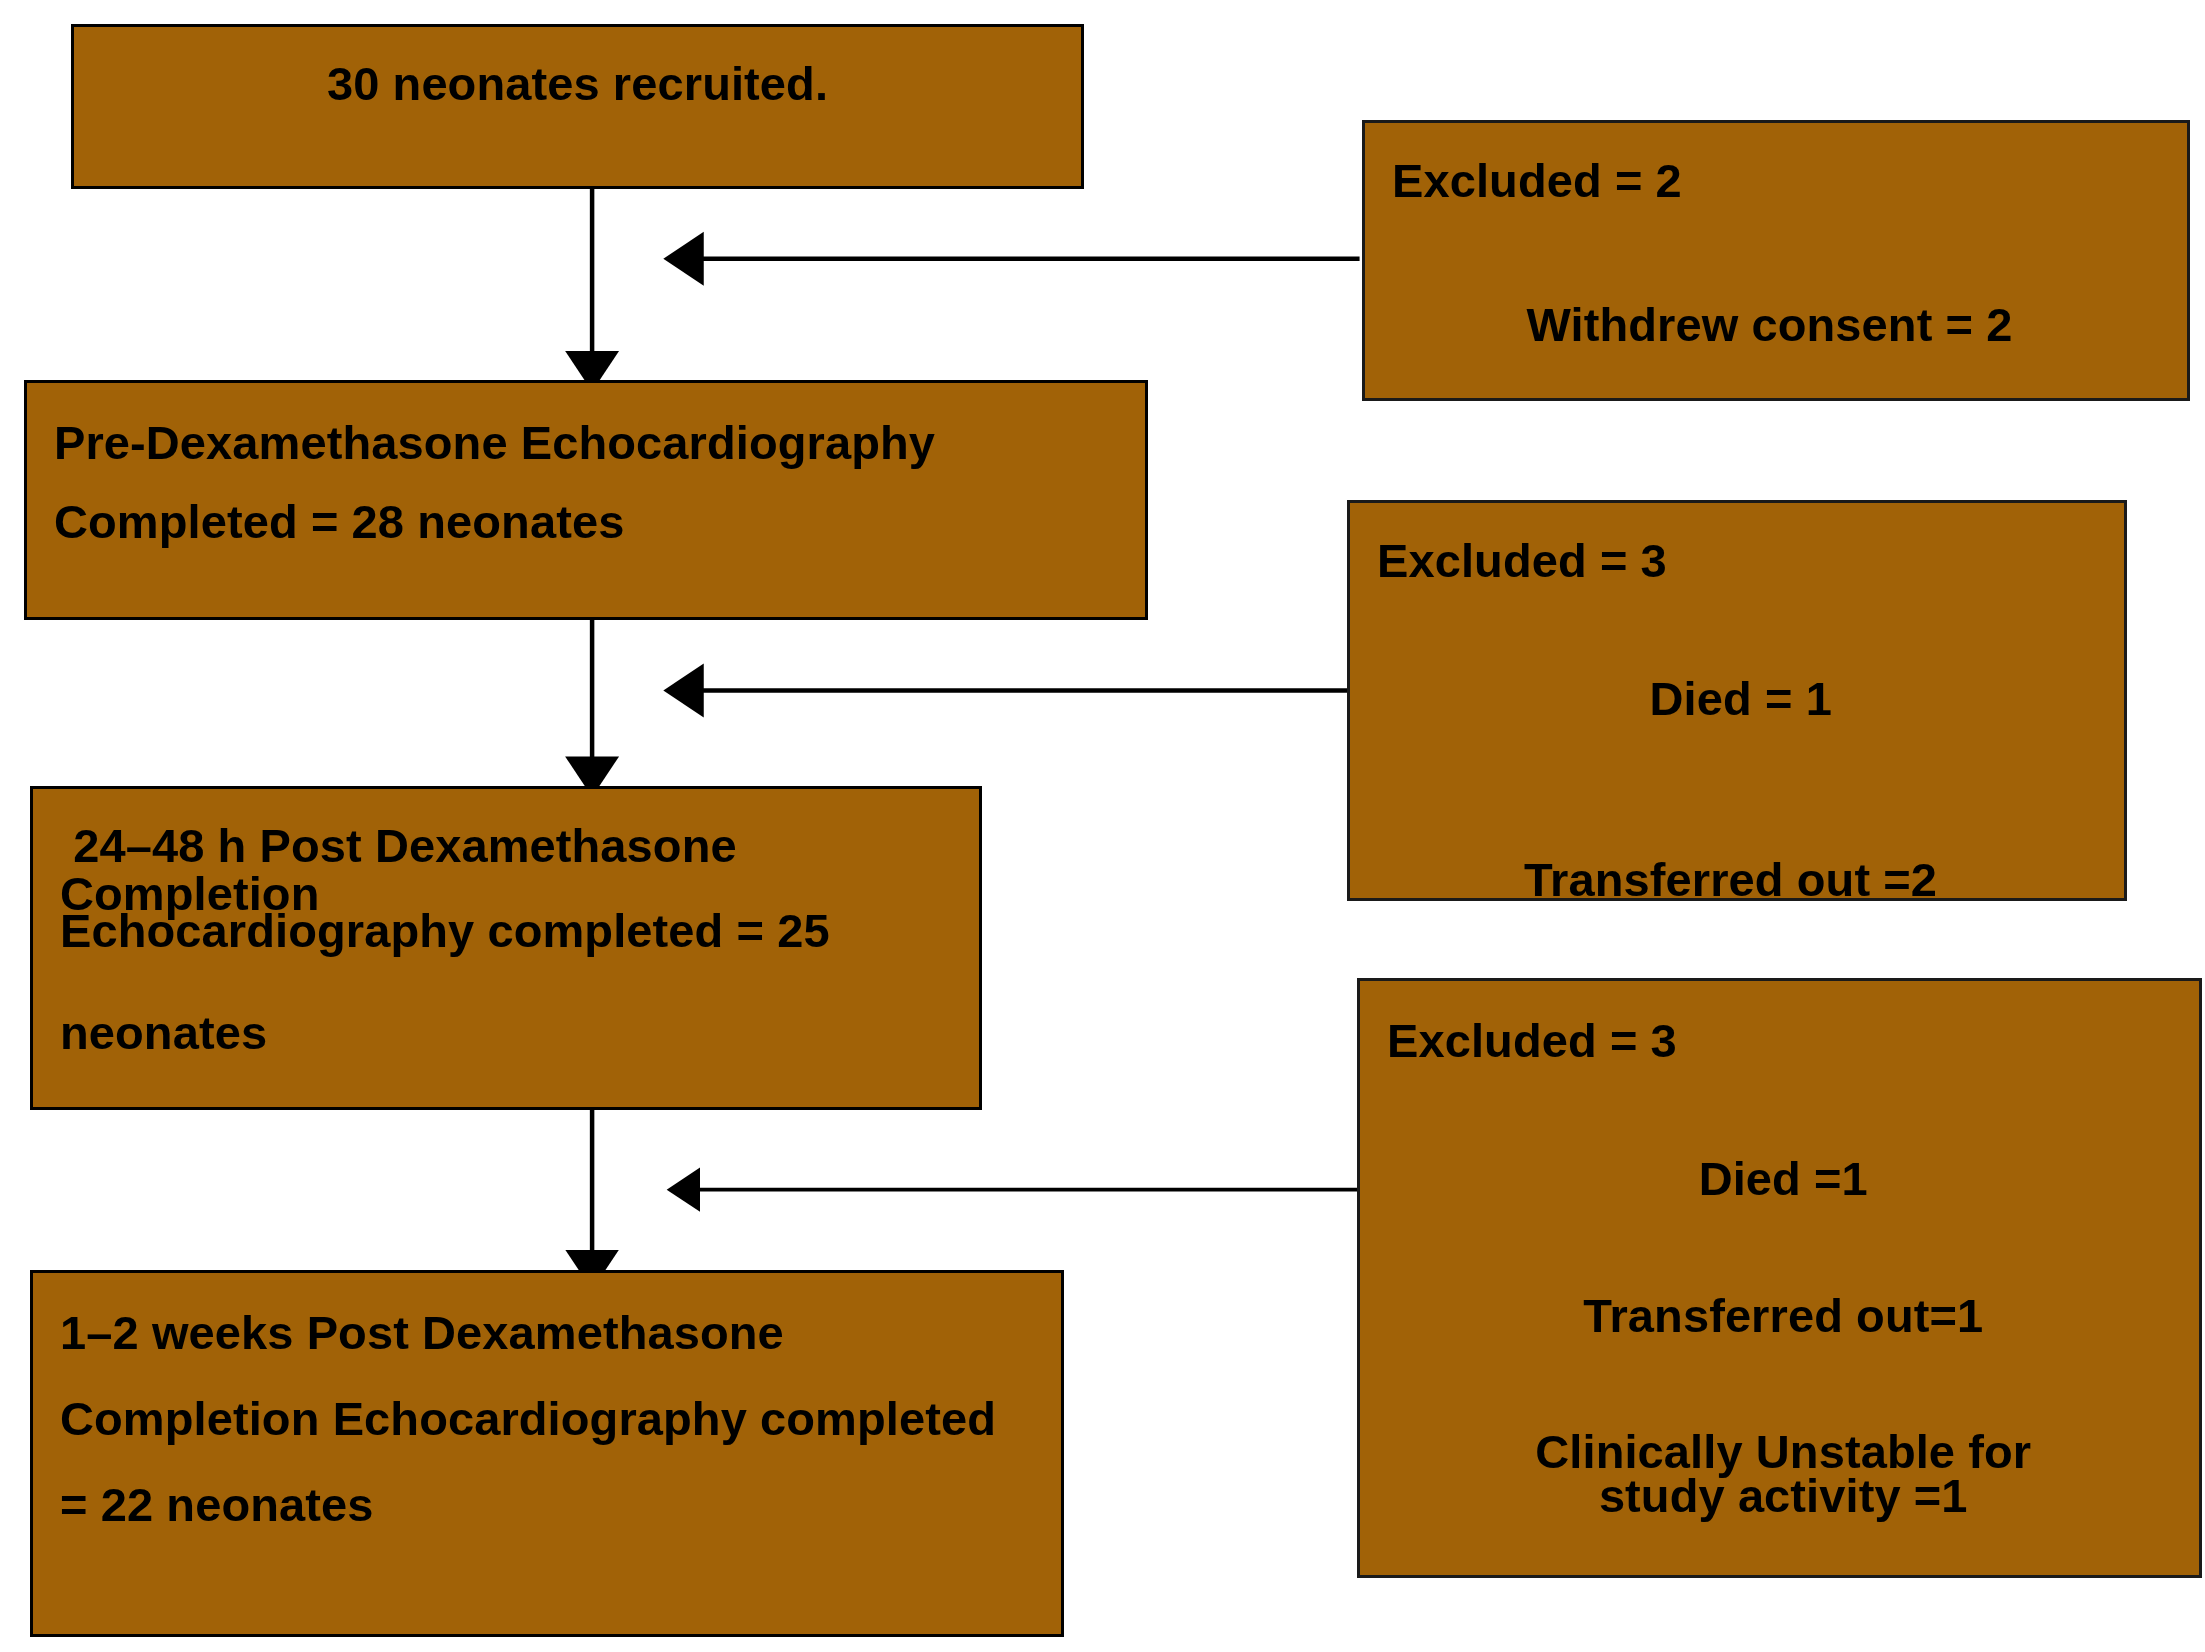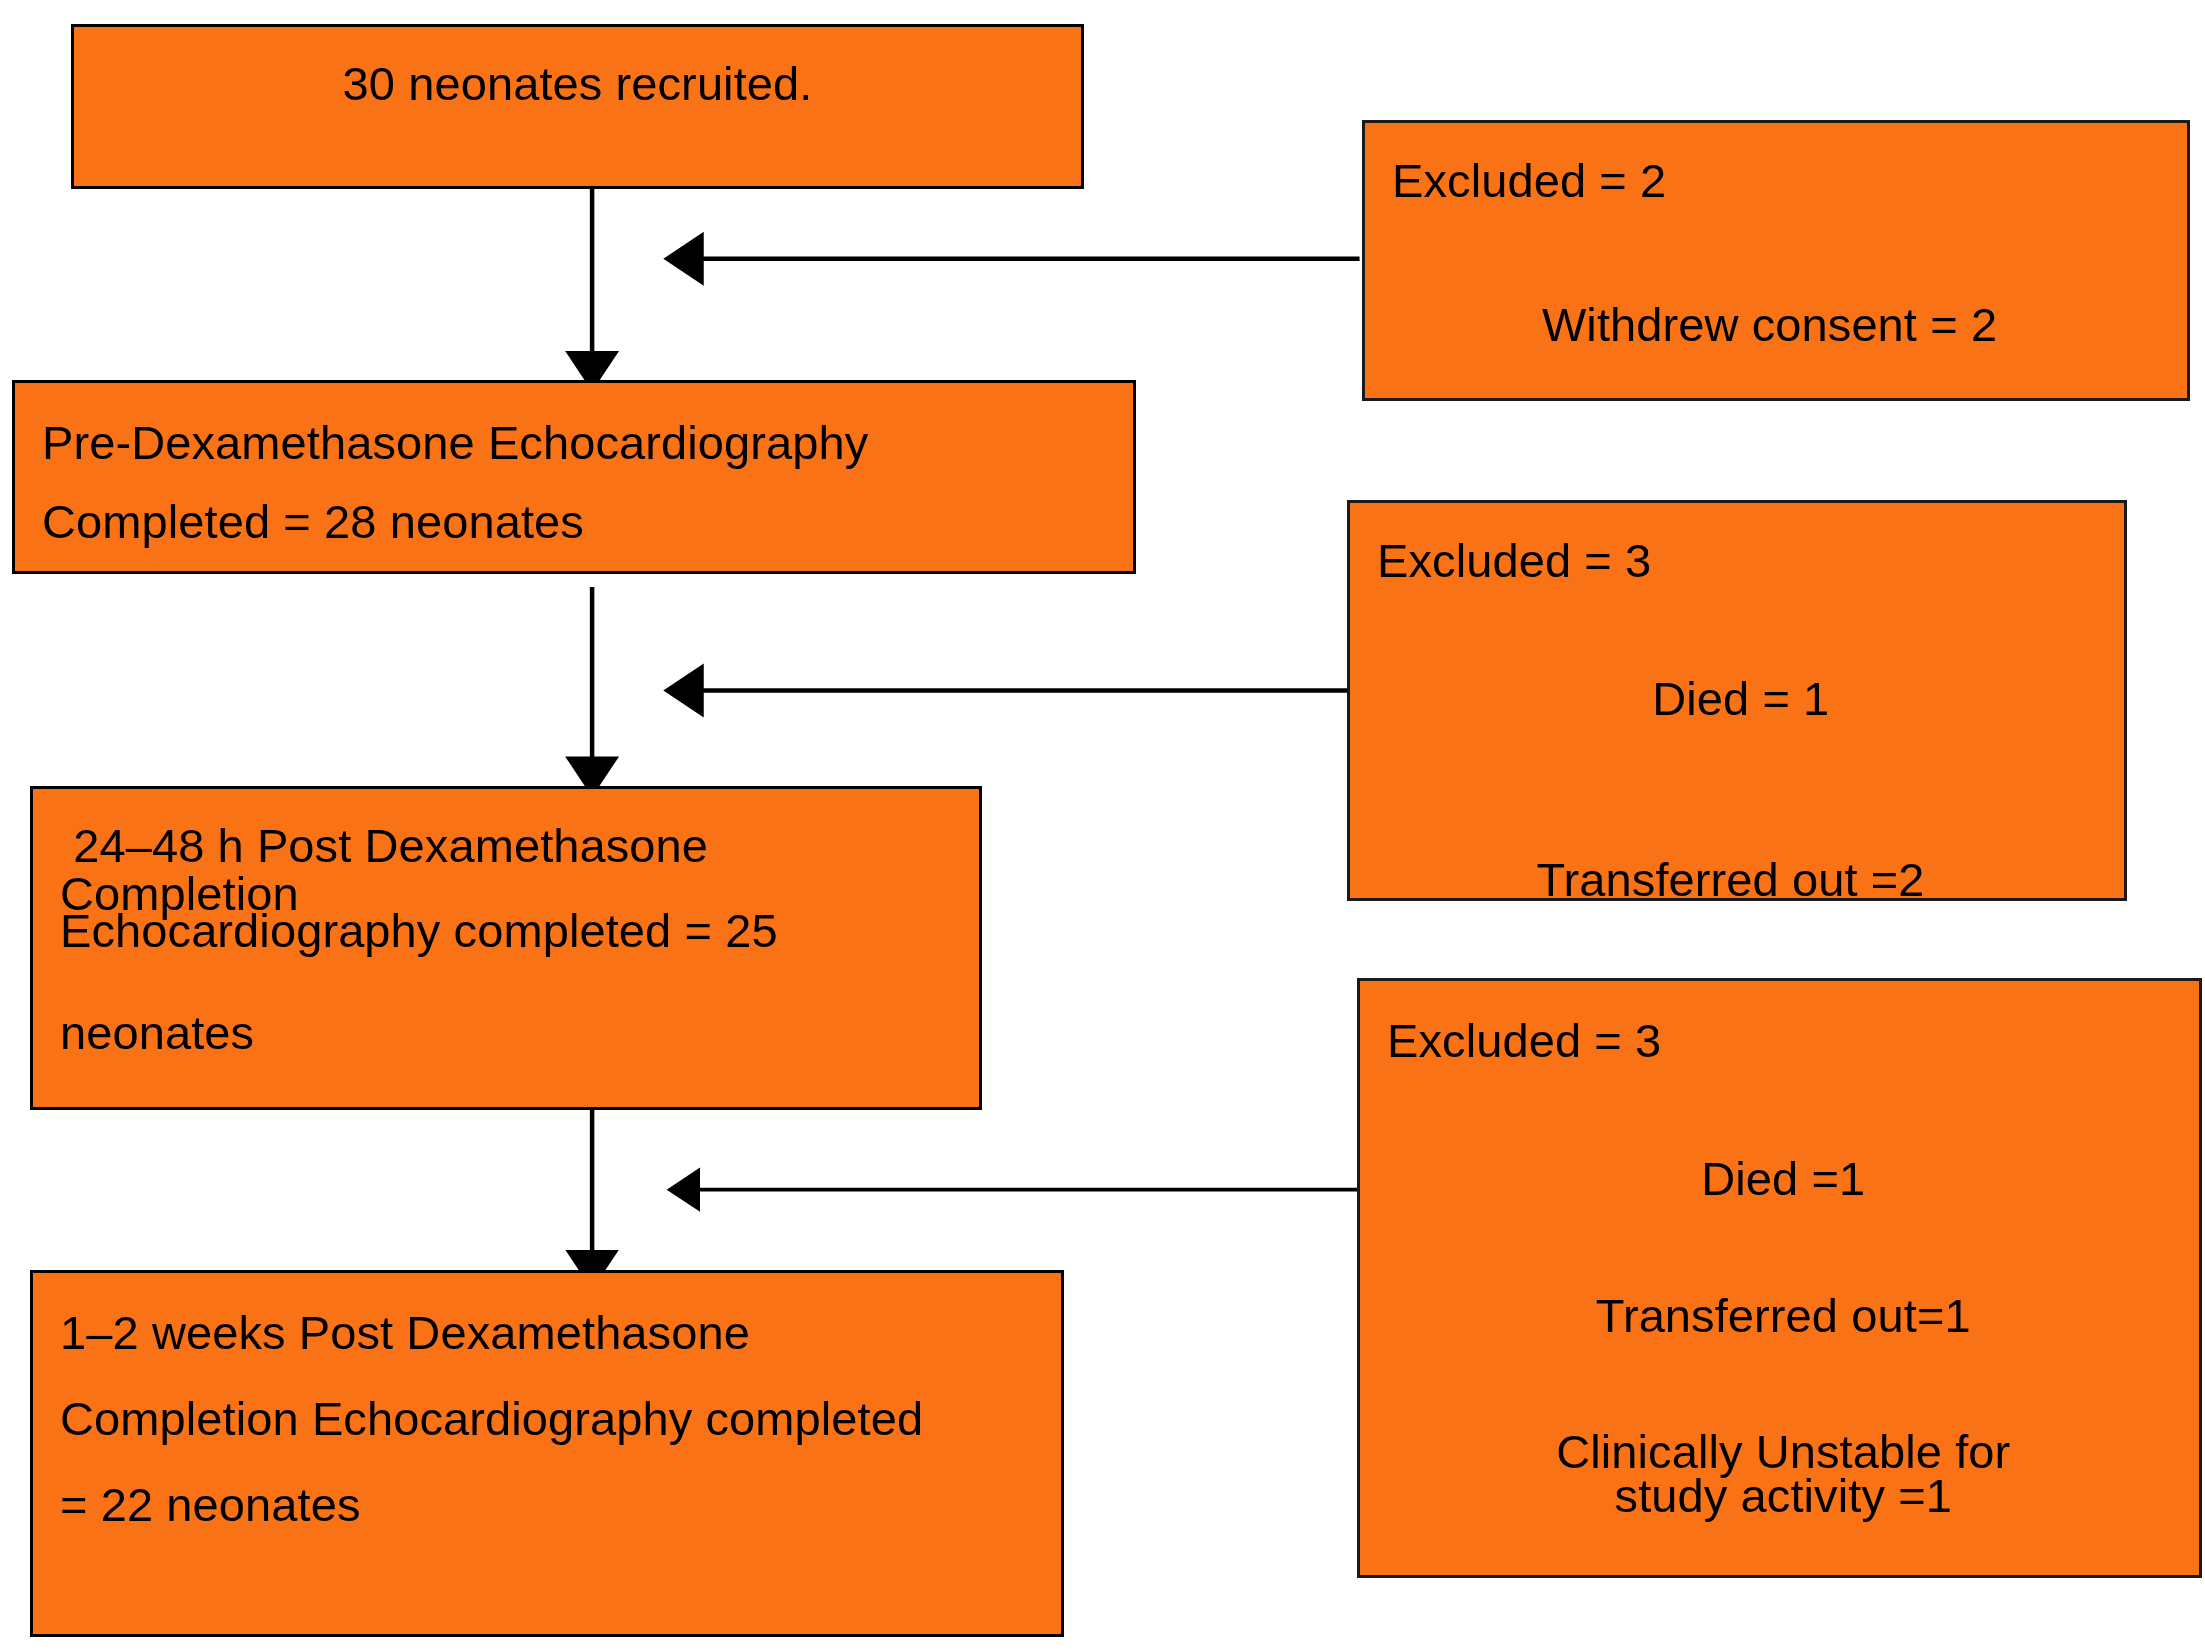--- a/index.html
+++ b/index.html
@@ -12,22 +12,23 @@
     width: 2205px;
     height: 1653px;
     background: #ffffff;
     overflow: hidden;
     font-family: "Liberation Sans", sans-serif;
     color: #000000;
   }
   .node-box {
     position: absolute;
     box-sizing: border-box;
-    background: #f97316;
+    background: #a16207;
     border: 3.7px solid #000000;
+    font-weight: bold;
   }
   .node-box.thin {
     border-width: 3px;
     border-color: #1a1a1a;
   }
   .node-text {
     position: absolute;
     left: 0;
     right: 0;
     box-sizing: border-box;
@@ -86,21 +87,21 @@
 
     <g>
       <line x1="1812" y1="1587" x2="912" y2="1587" stroke="#000000" stroke-width="5" marker-end="url(#head-left)"></line>
     </g>
   </svg>
 
   <div class="node-box" style="left:71px; top:24px; width:1013px; height:165px;">
     <div class="node-text title-center" style="top:33px;">30 neonates recruited.</div>
   </div>
 
-  <div class="node-box" style="left:12px; top:380px; width:1124px; height:194px;">
+  <div class="node-box" style="left:24px; top:380px; width:1124px; height:240px;">
     <div class="node-text pad-left" style="top:36px;">Pre-Dexamethasone Echocardiography</div>
     <div class="node-text pad-left" style="top:115px;">Completed = 28 neonates</div>
   </div>
 
   <div class="node-box" style="left:30px; top:786px; width:952px; height:324px;">
     <div class="node-text pad-left" style="top:33px;"> 24–48 h Post Dexamethasone Completion</div>
     <div class="node-text pad-left" style="top:118px;">Echocardiography completed = 25</div>
     <div class="node-text pad-left" style="top:220px;">neonates</div>
   </div>
 

